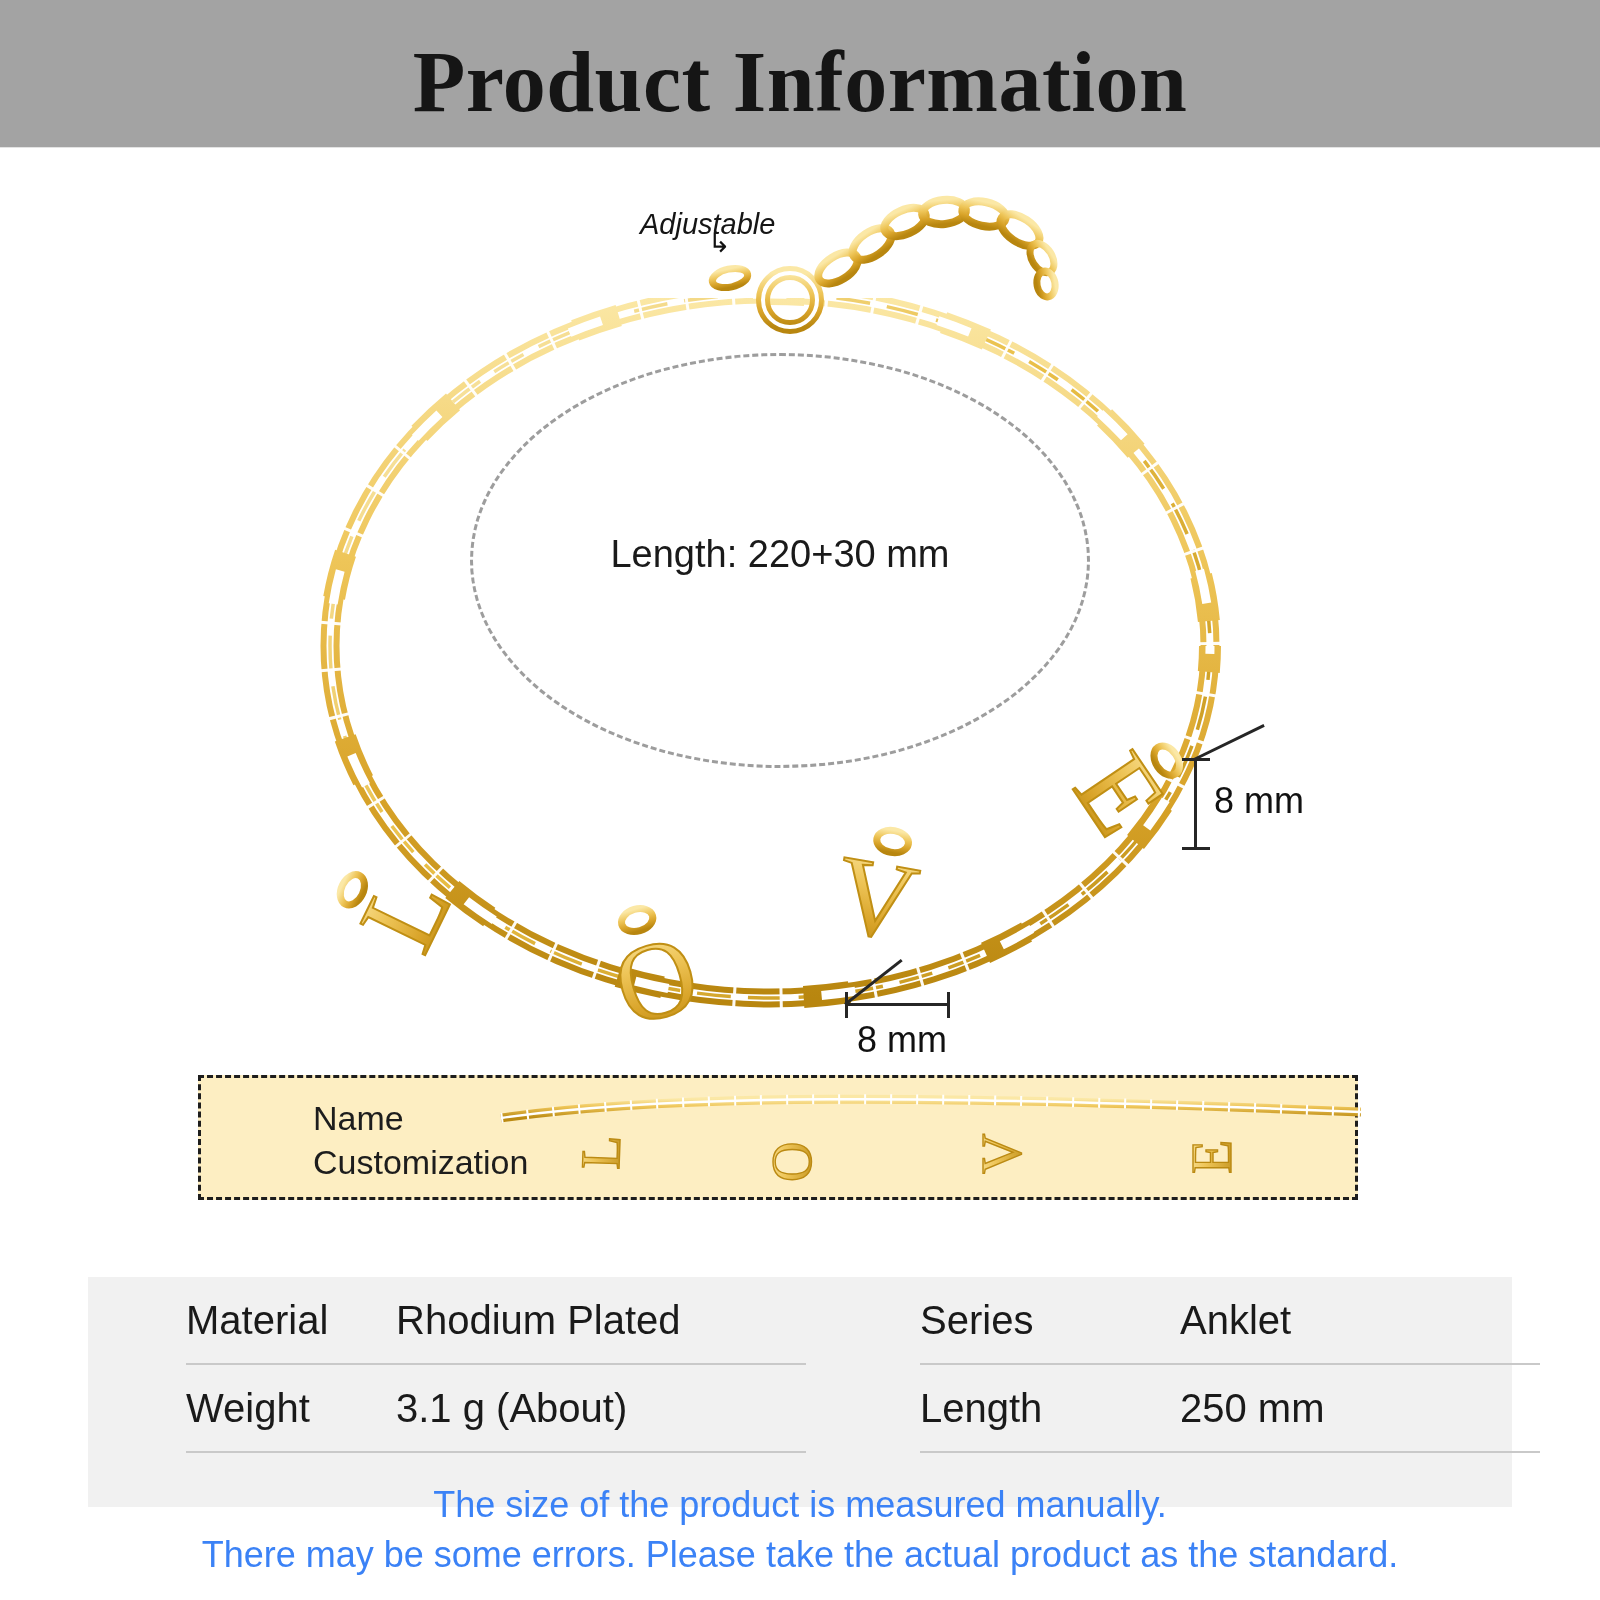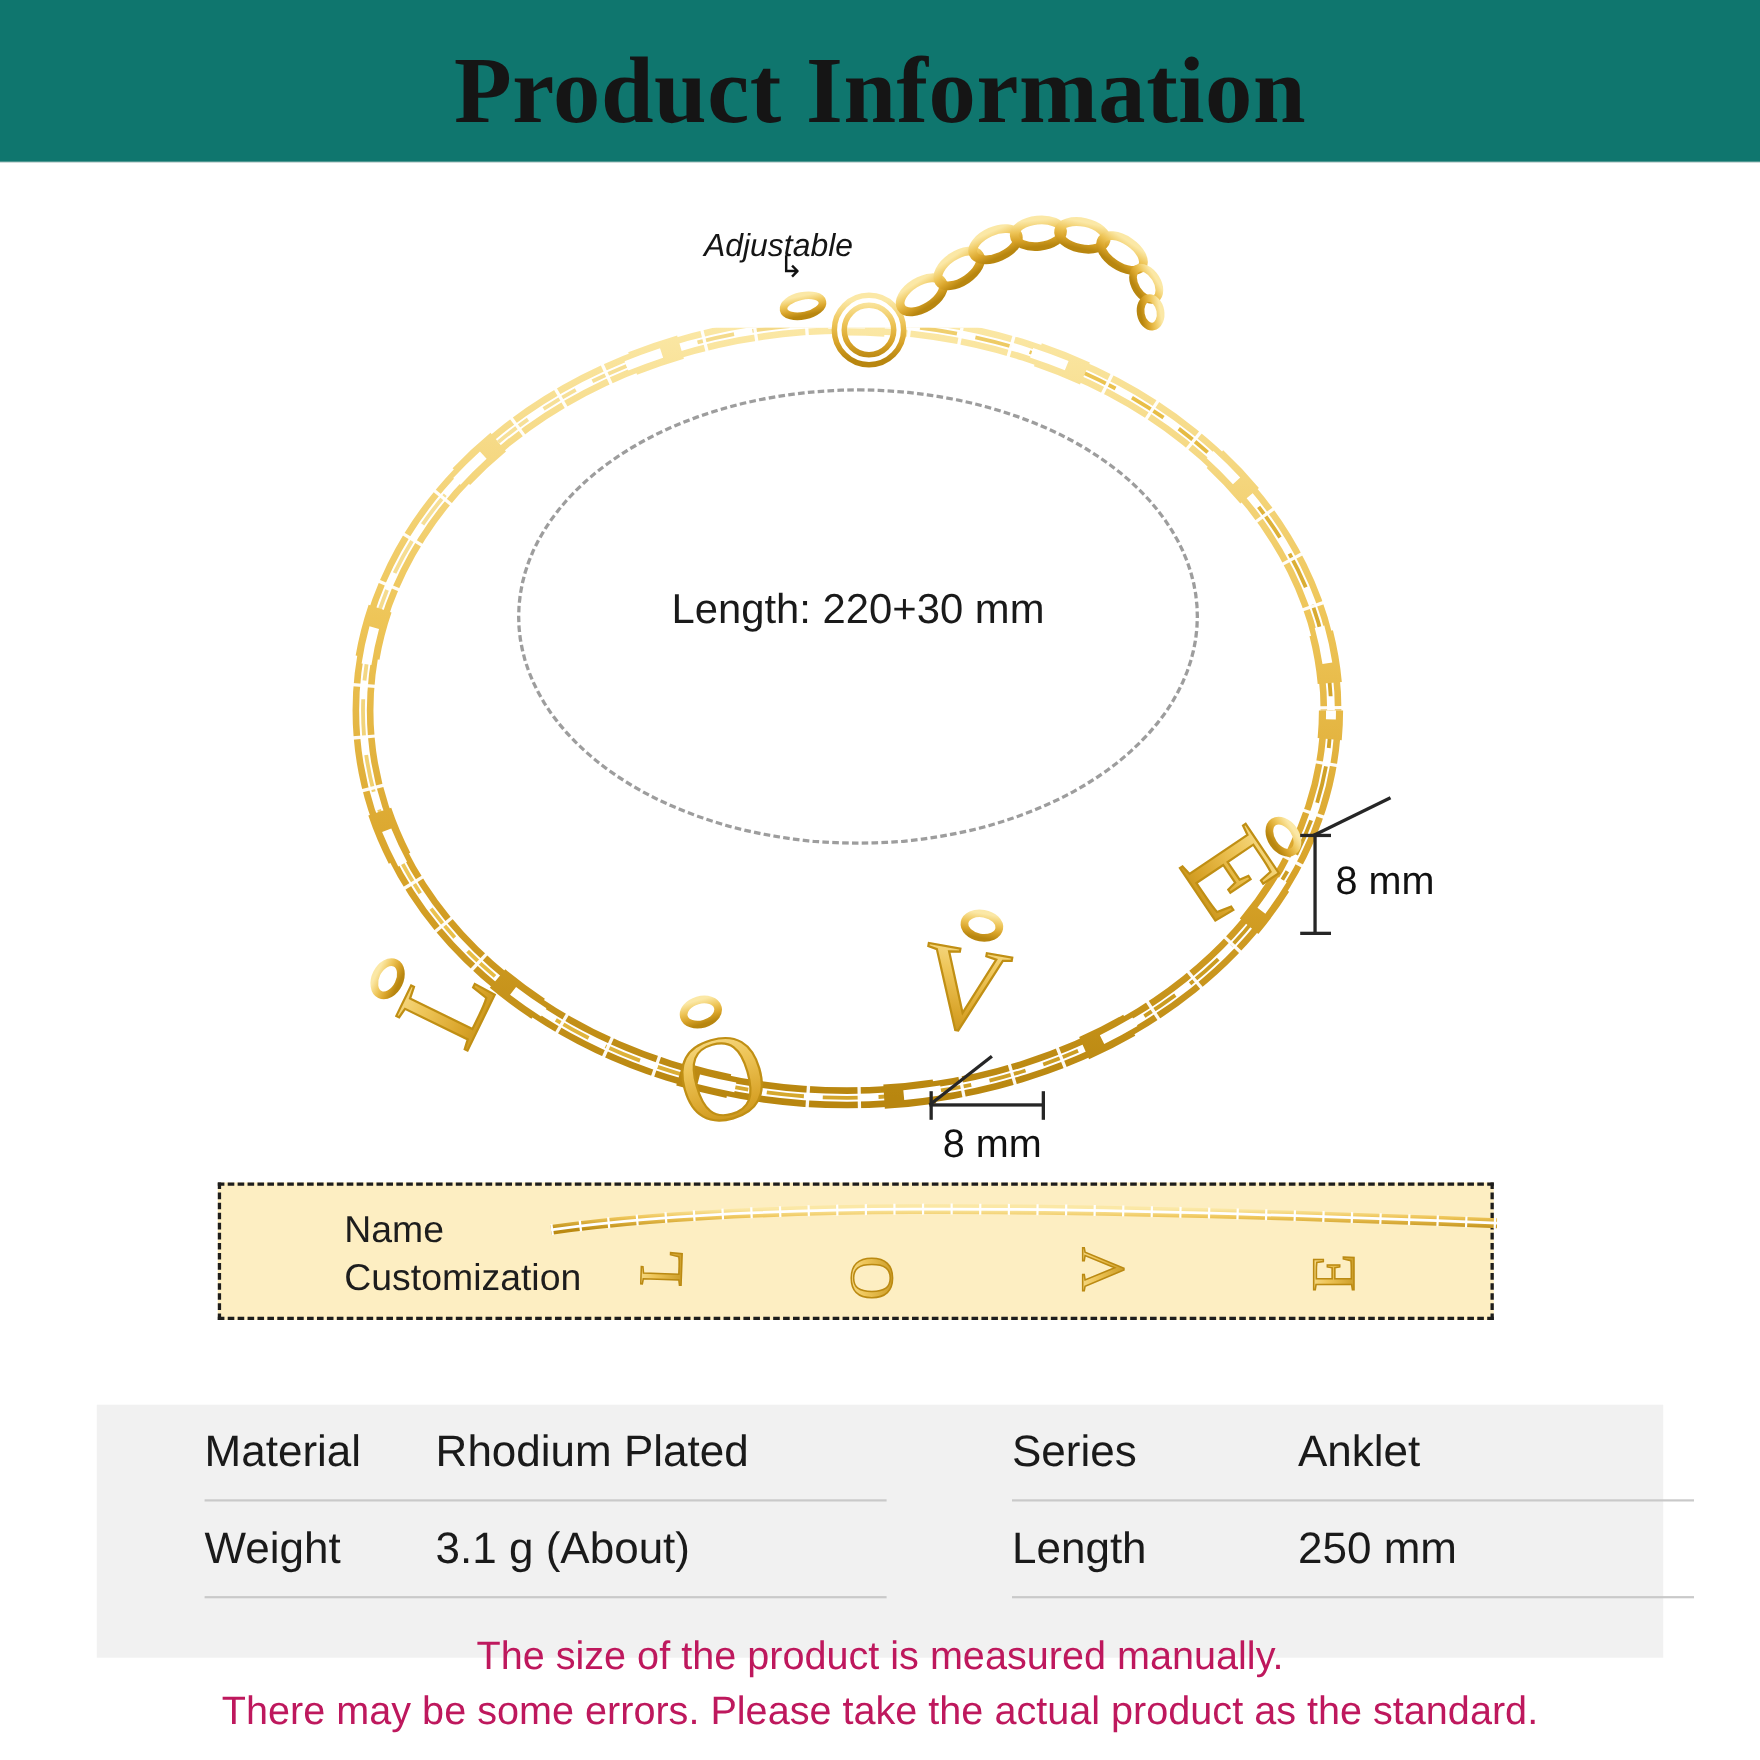--- a/index.html
+++ b/index.html
@@ -8,21 +8,21 @@
     width: 1600px; height: 1600px;
     background: #ffffff;
     font-family: "Liberation Sans", sans-serif;
     position: relative;
     overflow: hidden;
   }
 
   
   .header {
     position: absolute; left: 0; top: 0; width: 1600px; height: 148px;
-    background: #0f766e;
+    background: #a3a3a3;
     border-bottom: 1px solid #e3e3e3;
   }
   .header-title {
     position: absolute; left: 0; top: 32px; width: 1600px;
     text-align: center;
     font-family: "Liberation Serif", serif;
     font-weight: bold;
     font-size: 86px;
     color: #151515;
     letter-spacing: 0.5px;
@@ -118,21 +118,21 @@
   .spec-key { font-size: 40px; color: #1a1a1a; }
   .spec-val { font-size: 40px; color: #1a1a1a; }
   .spec-col.left .spec-key { width: 210px; }
   .spec-col.right .spec-key { width: 250px; }
   .spec-col.right .spec-val { margin-left: 10px; }
 
   
   .footnote {
     position: absolute; left: 0; top: 1480px; width: 1600px;
     text-align: center;
-    color: #be185d;
+    color: #3b82f6;
     font-size: 36px;
     line-height: 50px;
   }
 </style>
 </head>
 <body>
 
 <div class="header">
   <div class="header-title">Product Information</div>
 </div>

